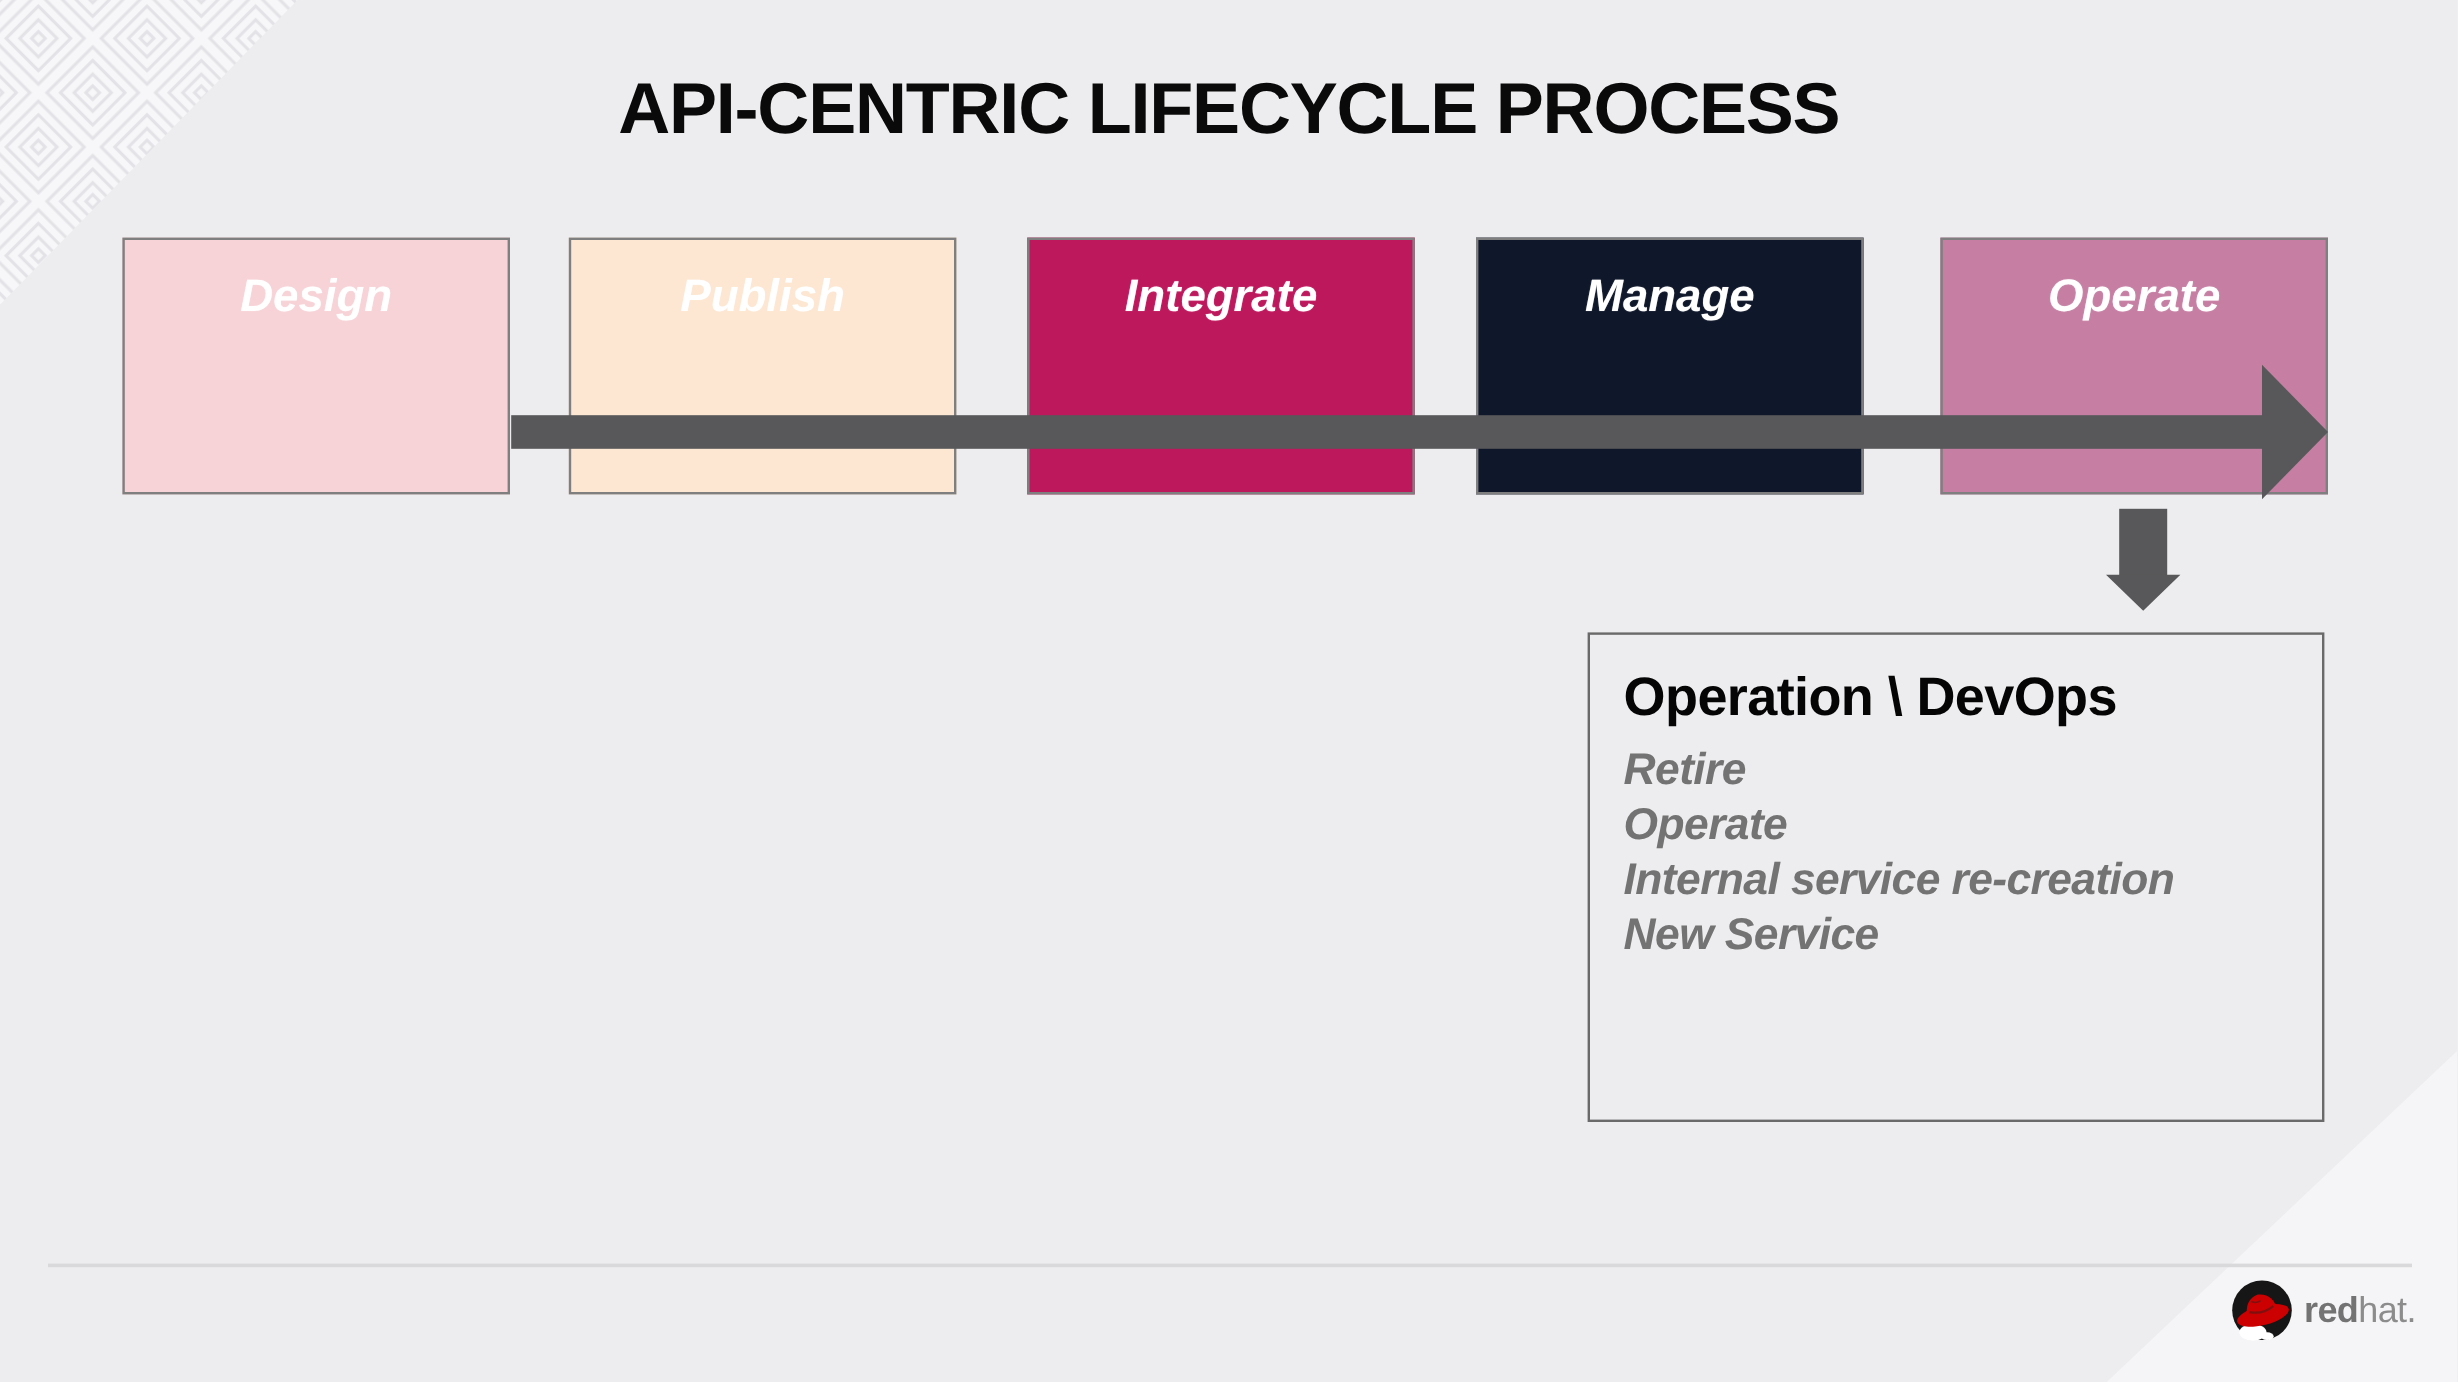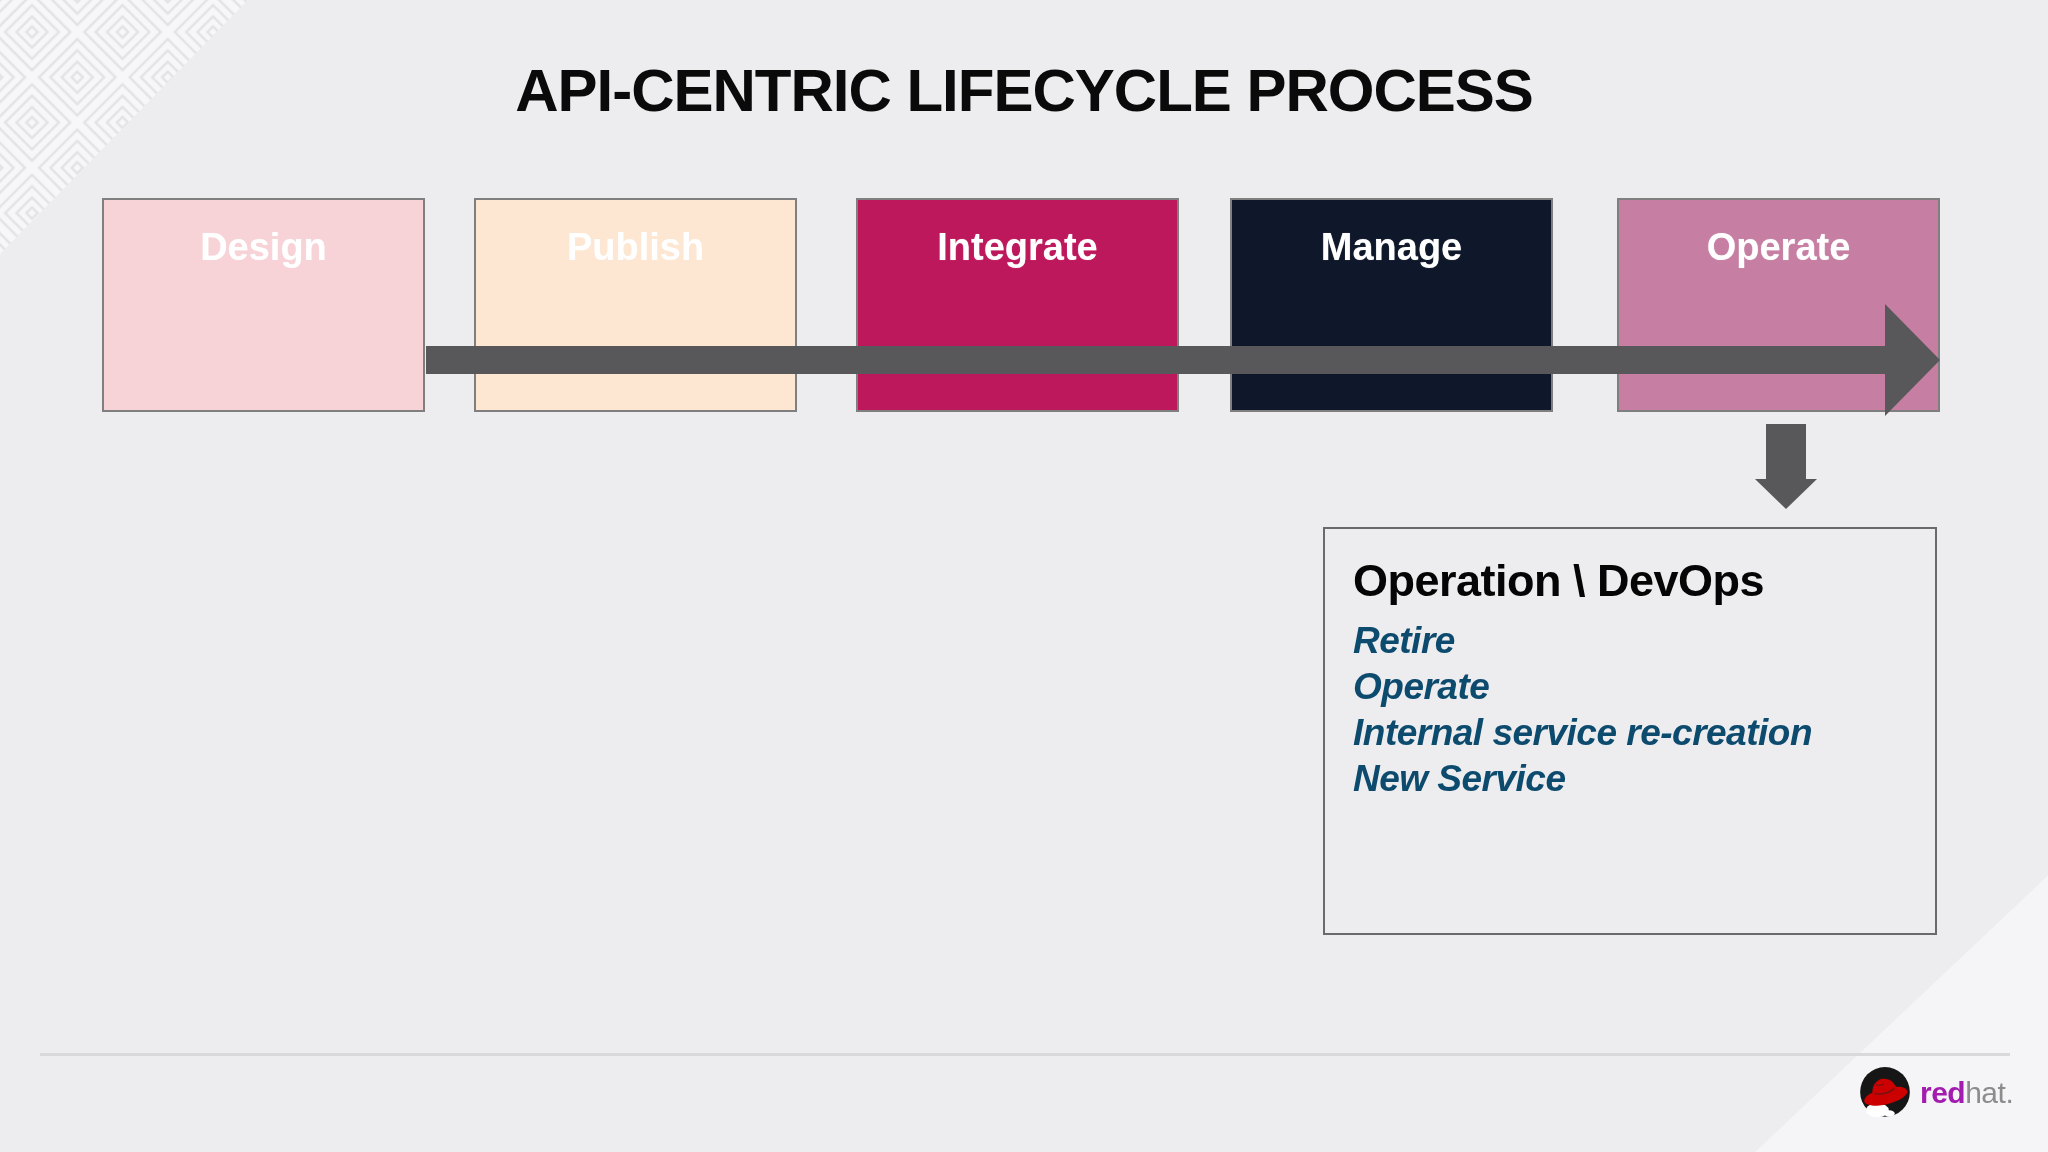--- a/index.html
+++ b/index.html
@@ -52,20 +52,21 @@
     width: 323px;
     height: 214px;
     border: 2px solid #7F7F7F;
   }
   .stage-label {
     display: block;
     margin-top: 26px;
     text-align: center;
     font-size: 38px;
     font-weight: bold;
+    font-style: italic;
     color: #ffffff;
     text-shadow: 0 0 1px rgba(255,255,255,.4);
   }
 
   .flow-arrow-bar {
     position: absolute;
     left: 426px; top: 346px;
     width: 1459px; height: 28px;
     background: #58585A;
   }
@@ -124,21 +125,21 @@
   }
 
   .brand-logo {
     position: absolute;
     left: 1858px; top: 1066px;
     display: flex;
     align-items: center;
     gap: 8px;
   }
   .brand-text { font-size: 30px; letter-spacing: -0.5px; white-space: nowrap; }
-  .brand-text .bold-part { font-weight: bold; color: #a21caf; }
+  .brand-text .bold-part { font-weight: bold; color: #737373; }
   .brand-text .light-part { font-weight: normal; color: #8C8C8C; }
 </style>
 </head>
 <body>
 
 <div class="slide">
 
   <div class="corner-pattern">
     <svg width="270" height="270" aria-hidden="true">
       <defs>
@@ -175,21 +176,21 @@
   </div>
 
   <div class="flow-arrow-bar" style="background-color: rgb(88, 88, 90);"></div>
   <div class="flow-arrow-head" style="border-left-color: rgb(88, 88, 90);"></div>
 
   <div class="down-arrow-stem" style="background-color: rgb(88, 88, 90);"></div>
   <div class="down-arrow-head" style="border-top-color: rgb(88, 88, 90);"></div>
 
   <div class="detail-panel">
     <div class="detail-title">Operation \ DevOps</div>
-    <ul class="detail-list" style="color: #0c4a6e; margin-top: 11px;">
+    <ul class="detail-list" style="color: #737373; margin-top: 11px;">
       <li>Retire</li>
       <li>Operate</li>
       <li>Internal service re-creation</li>
       <li>New Service</li>
     </ul>
   </div>
 
   <div class="footer-divider"></div>
 
   <div class="brand-logo">

